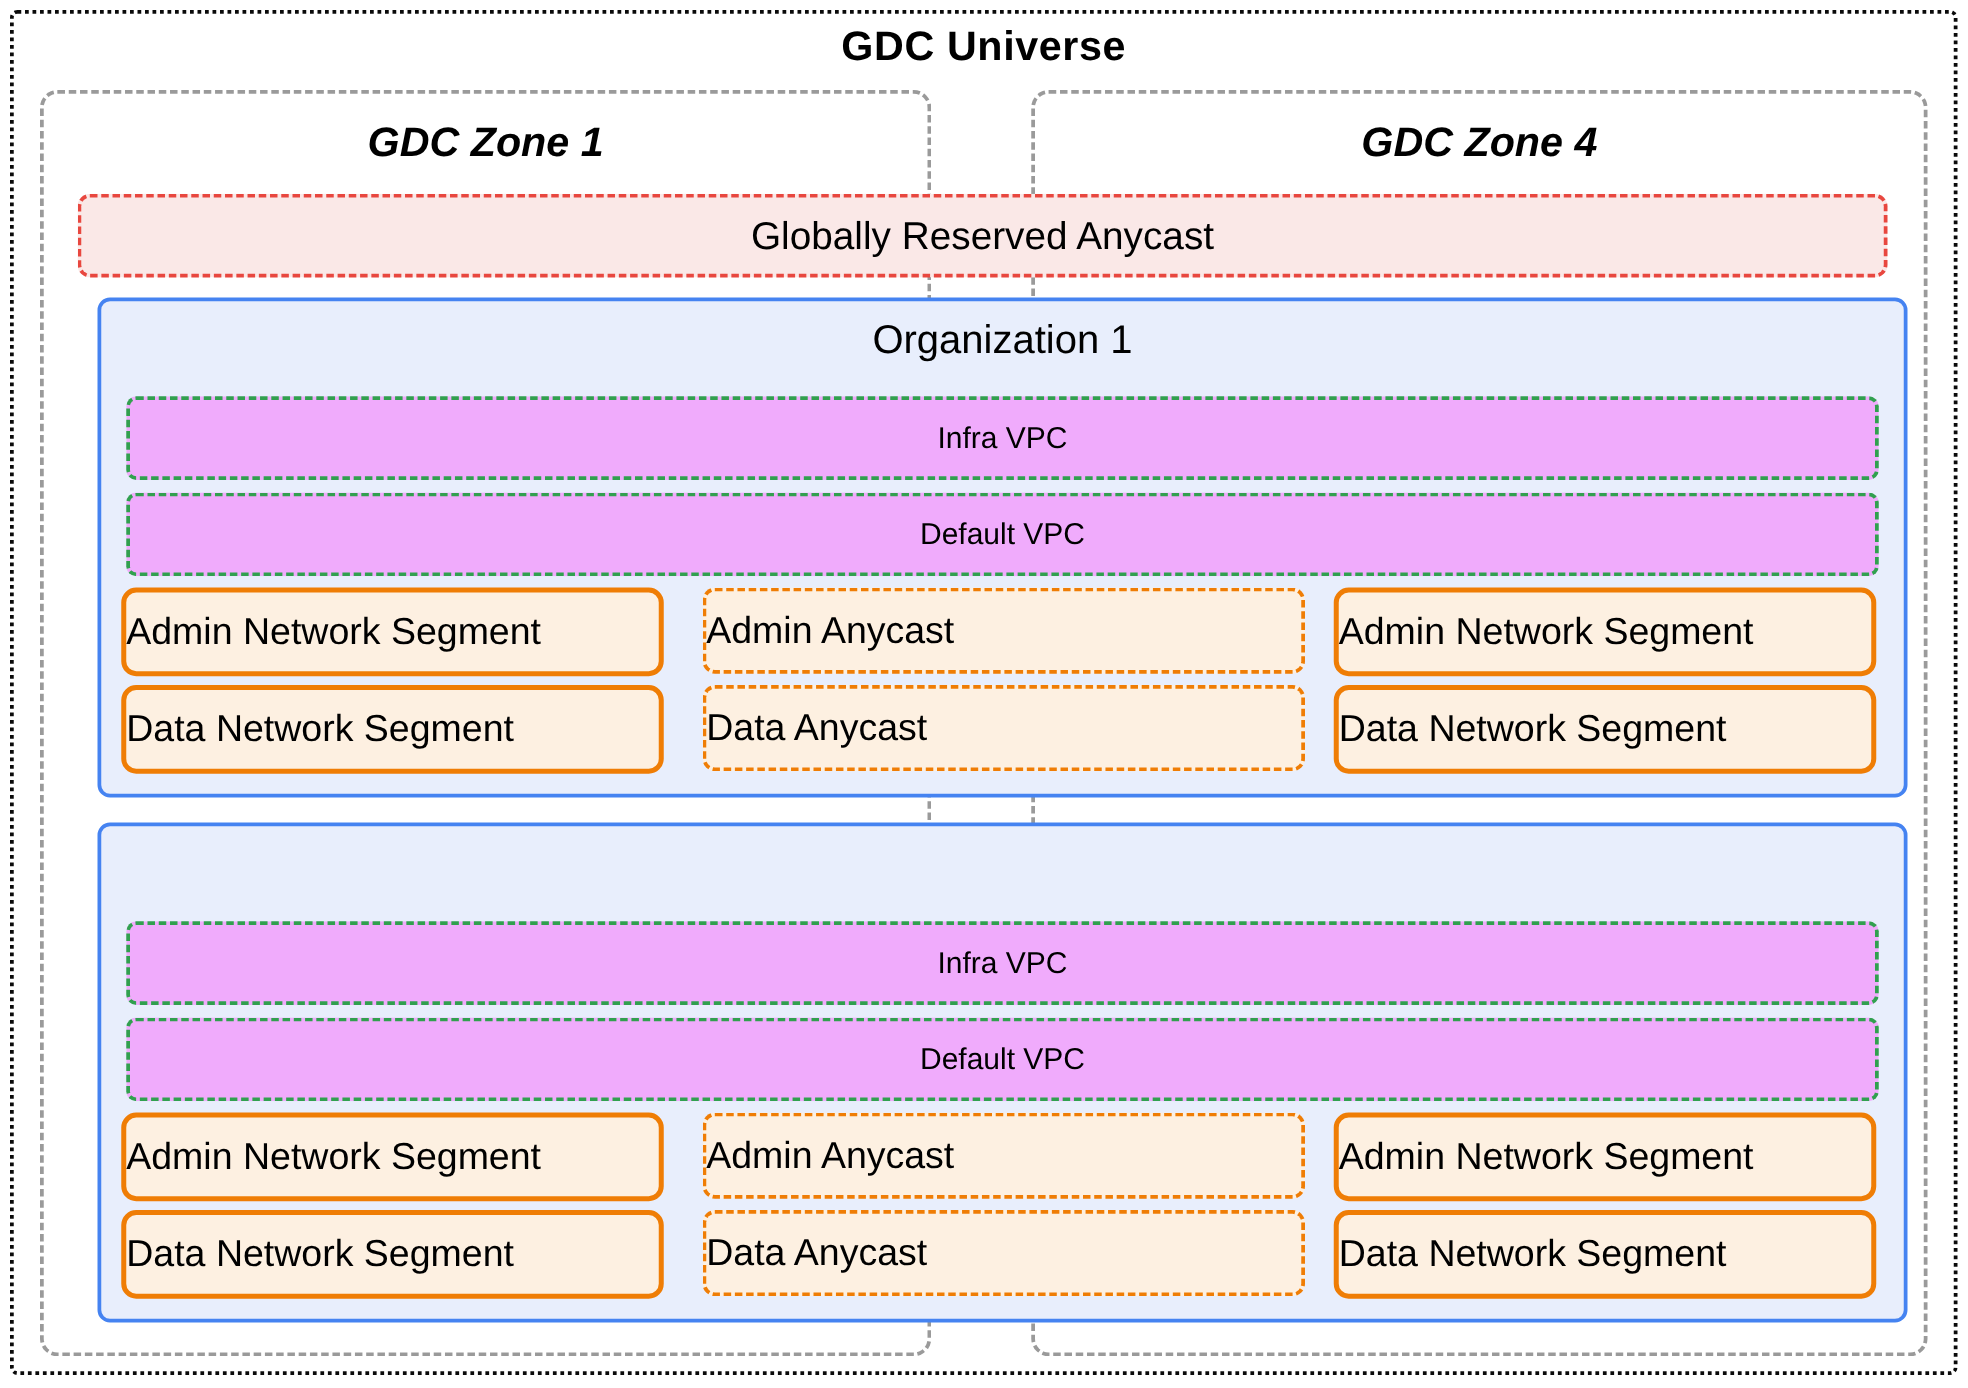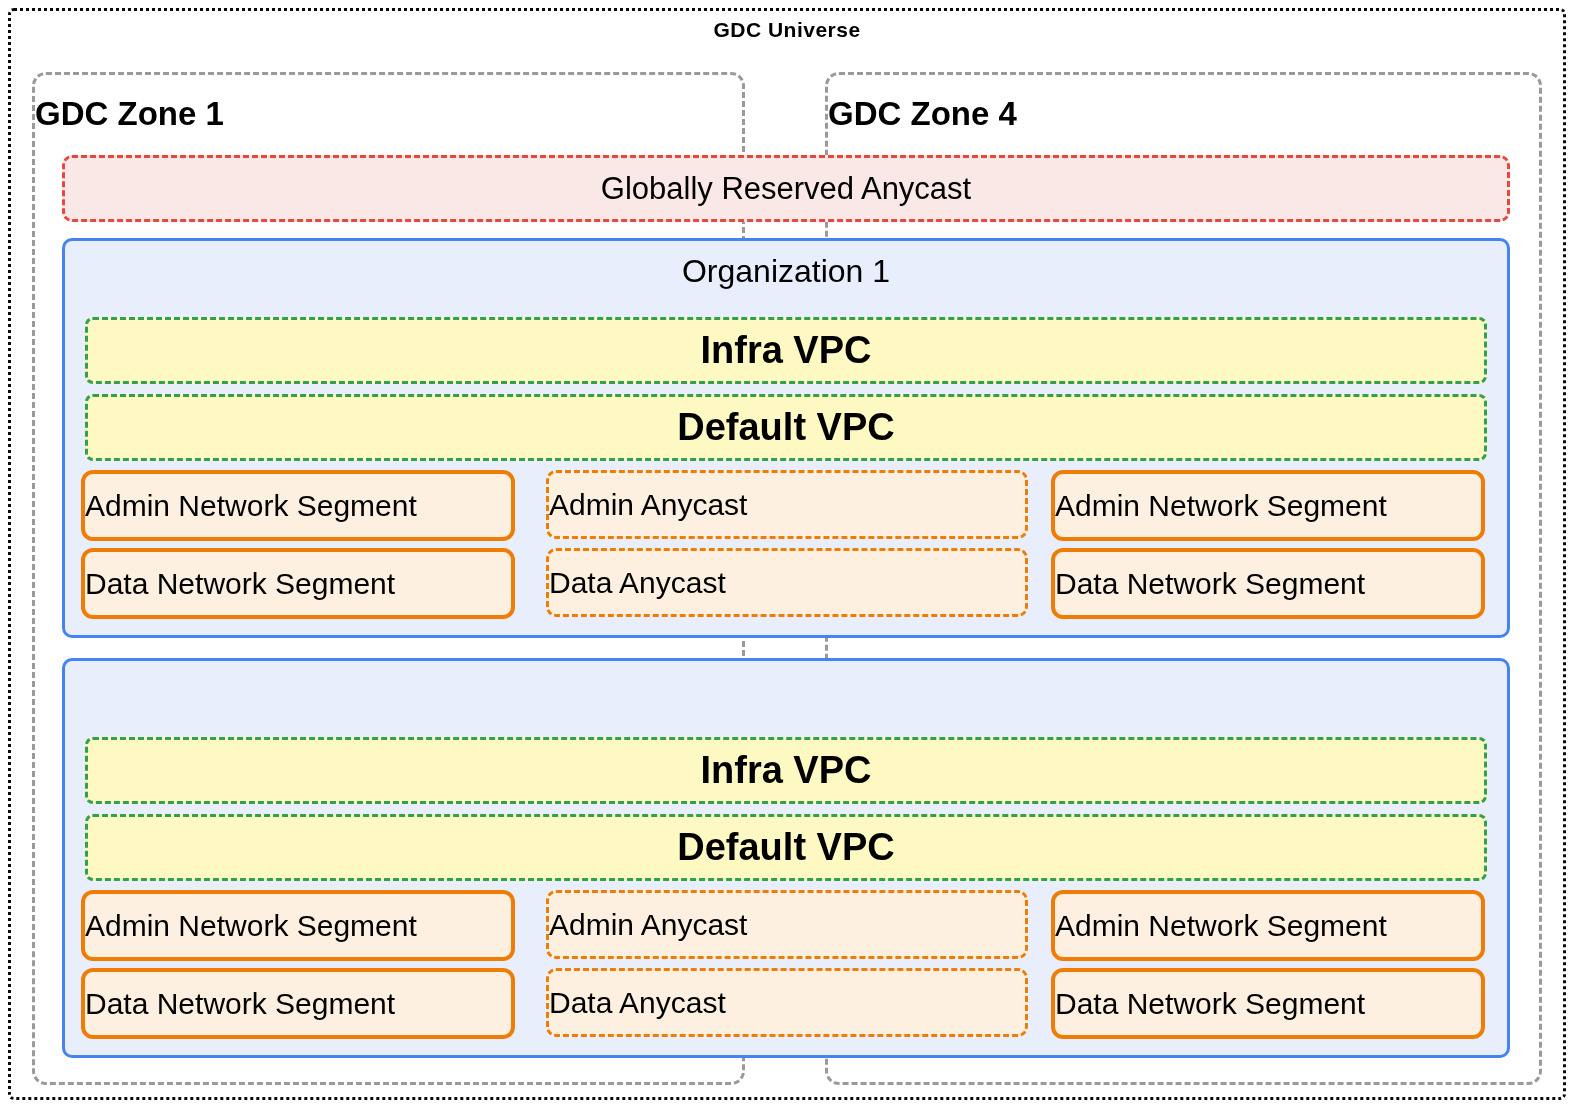--- a/index.html
+++ b/index.html
@@ -16,80 +16,80 @@
   .outer-border {
     position: absolute;
     left: 8px; top: 8px; right: 8px; bottom: 10px;
     border: 3px dotted #0a0a0a;
     border-radius: 6px;
   }
   .universe-title {
     position: absolute;
     left: 0; top: 18px; width: 100%;
     text-align: center;
-    font-size: 21px;
+    font-size: 33px;
     font-weight: bold;
     letter-spacing: 0.5px;
   }
   
   .zone {
     position: absolute;
     top: 72px;
     height: 1007px;
     border: 3px dashed #9a9a9a;
     border-radius: 14px;
     background: transparent;
   }
   .zone1 { left: 32px;  width: 707px; }
   .zone2 { left: 825px; width: 711px; }
   .zone-title {
     margin-top: 20px;
-    text-align: left;
+    text-align: center;
     font-size: 33px;
     font-weight: bold;
+    font-style: italic;
   }
   
   .grs {
     position: absolute;
     left: 62px; top: 155px;
     width: 1442px; height: 61px;
     border: 3px dashed #e8473f;
     background: #fae8e7;
     border-radius: 10px;
     display: flex; align-items: center; justify-content: center;
     font-size: 31px;
   }
   
   .org {
     position: absolute;
-    left: 62px;
+    left: 78px;
     width: 1442px; height: 394px;
     border: 3px solid #4583f1;
     background: #e8eefc;
     border-radius: 10px;
   }
   .org1 { top: 238px; }
   .org2 { top: 658px; }
   .org-title {
     position: absolute;
     left: 0; top: 12px; width: 100%;
     text-align: center;
     font-size: 32px;
   }
   
   .vpc {
     position: absolute;
     left: 20px; right: 20px;
     height: 61px;
     border: 3px dashed #31a04f;
-    background: #fef9c3;
+    background: #f0abfc;
     border-radius: 8px;
     display: flex; align-items: center; justify-content: center;
-    font-size: 38px;
-    font-weight: bold;
+    font-size: 24px;
   }
   .vpc-infra   { top: 76px; }
   .vpc-default { top: 153px; text-align: center; }
   
   .seg {
     position: absolute;
     height: 63px;
     background: #fdf0e1;
     border-radius: 12px;
     display: flex; align-items: center; 

